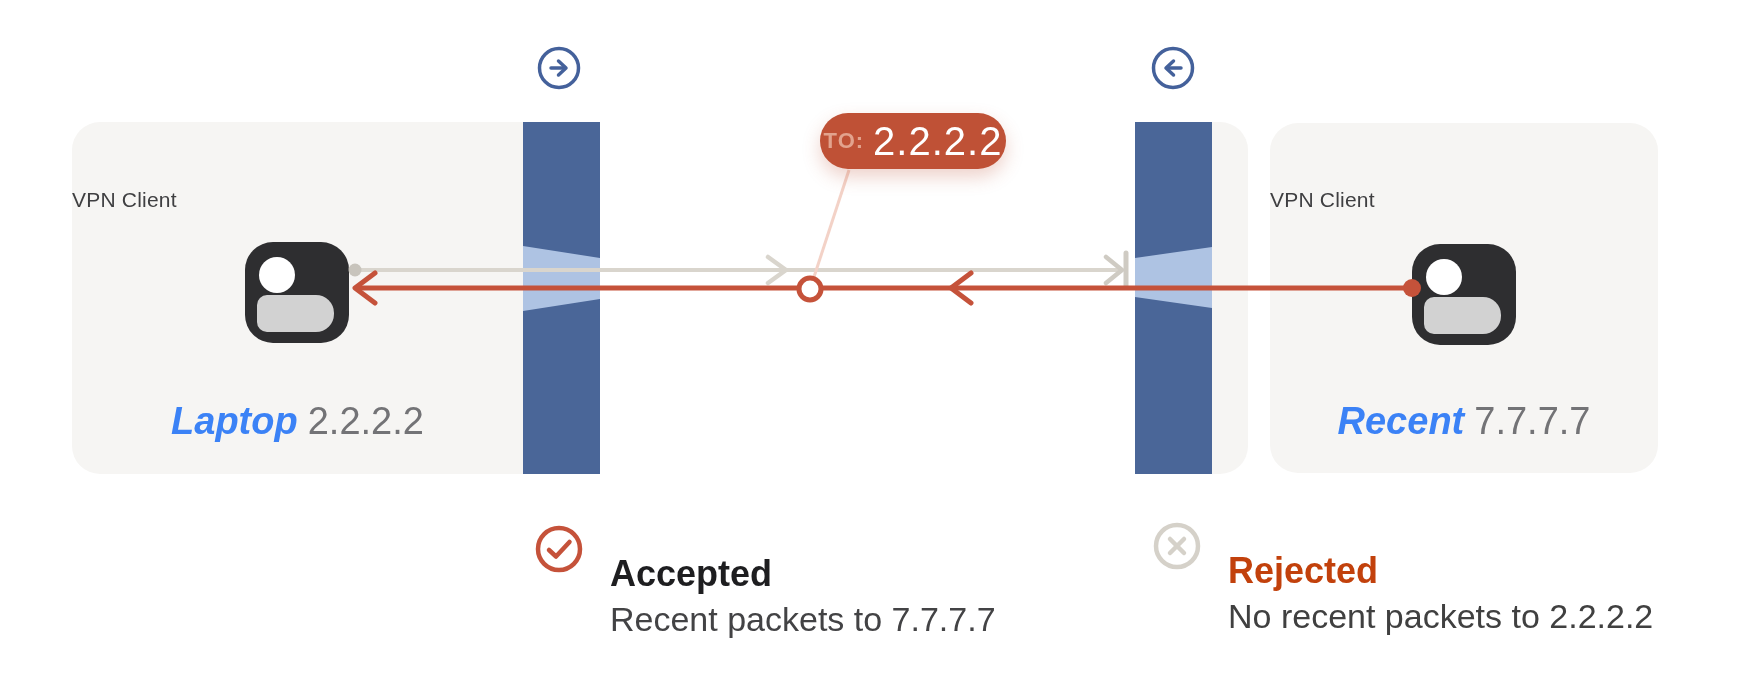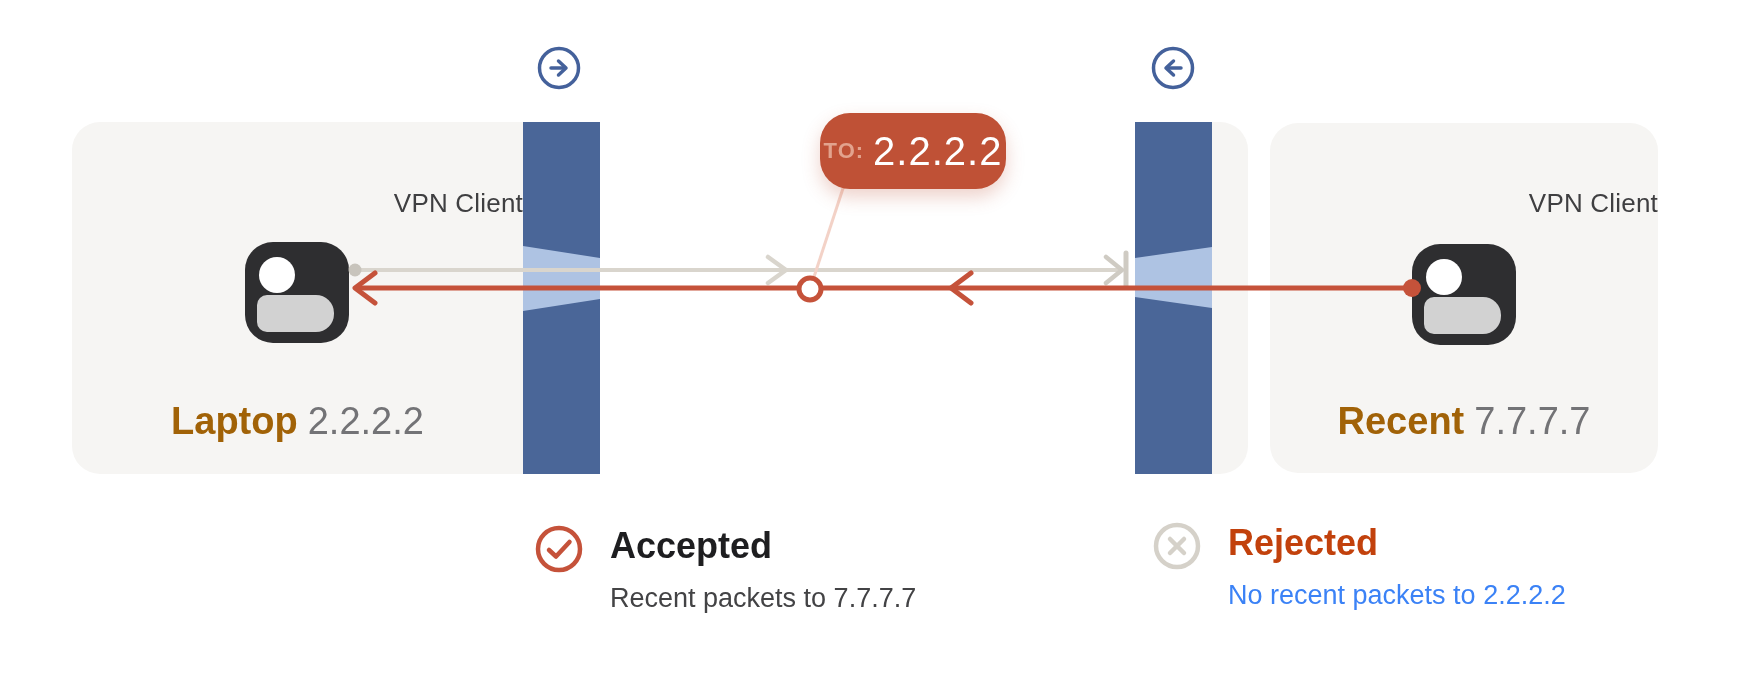--- a/index.html
+++ b/index.html
@@ -15,63 +15,63 @@
 
   
   .fw-bar{position:absolute;top:122px;width:77px;height:352px;background:#4a6698;z-index:2;}
   #fw-left-bar{left:523px;}
   #fw-right-bar{left:1135px;}
 
   
   .node-content{position:absolute;top:122px;height:352px;z-index:3;}
   #laptop-content{left:72px;width:451px;}
   #server-content{left:1270px;width:388px;}
-  .node-role{position:absolute;top:66px;left:0;width:100%;text-align:right;
-             font-size:26px;color:#3f3f41;letter-spacing:.2px;}
+  .node-role{position:absolute;top:66px;left:0;width:100%;text-align:left;
+             font-size:21px;color:#3f3f41;letter-spacing:.2px;}
   .node-title{position:absolute;top:278px;left:0;width:100%;text-align:center;
               font-size:38px;line-height:1.15;color:#202022;}
-  .node-title .bold{font-weight:bold;color:#a16207;}
+  .node-title .bold{font-weight:bold;color:#3b82f6;font-style:italic;}
   .node-title .muted{font-weight:normal;color:#737376;margin-left:10px;}
 
   
   .vpn-icon{position:absolute;width:104px;height:101px;background:#2e2e30;border-radius:28px;}
   #laptop-icon{left:173px;top:120px;}
   #server-icon{left:142px;top:122px;}
   .vpn-head{position:absolute;left:14px;top:15px;width:36px;height:36px;background:#ffffff;border-radius:50%;}
   .vpn-body{position:absolute;left:12px;top:53px;width:77px;height:37px;background:#d2d2d2;
             border-radius:10px 18px 18px 10px;}
 
   
   #wire-layer{position:absolute;left:0;top:0;z-index:4;}
 
   
-  #packet-badge{position:absolute;left:820px;top:113px;width:186px;height:76px;z-index:5;
+  #packet-badge{position:absolute;left:820px;top:113px;width:186px;height:56px;z-index:5;
                 background:#bf5136;border-radius:30px;display:flex;align-items:center;justify-content:center;
                 gap:9px;box-shadow:0 8px 18px rgba(186,76,48,.25);}
   #packet-badge .prefix{font-size:22px;font-weight:bold;color:#e2a38e;letter-spacing:1px;}
   #packet-badge .value{font-size:40px;font-weight:500;color:#ffffff;letter-spacing:1px;}
 
   
   .dir-icon{position:absolute;top:44px;width:48px;height:48px;z-index:5;}
   #dir-icon-left{left:535px;}
   #dir-icon-right{left:1149px;}
 
   
   .status-icon{position:absolute;width:52px;height:52px;z-index:5;}
   #accepted-icon{left:533px;top:523px;}
   #rejected-icon{left:1151px;top:520px;}
-  .status-text{position:absolute;z-index:5;display:flex;flex-direction:column;gap:15px;}
+  .status-text{position:absolute;z-index:5;display:flex;flex-direction:column;gap:4px;margin-top:28px;}
   #accepted-text{left:610px;top:524px;}
   #rejected-text{left:1228px;top:521px;}
   .status-title{font-size:36px;font-weight:bold;line-height:1.2;}
-  .status-sub{font-size:27px;line-height:1.2;}
+  .status-sub{font-size:34px;line-height:1.2;}
   #accepted-text .status-title{color:#1e1e20;}
   #accepted-text .status-sub{color:#434345;}
   #rejected-text .status-title{color:#c2410c;}
-  #rejected-text .status-sub{color:#3b82f6;}
+  #rejected-text .status-sub{color:#404040;}
 </style>
 </head>
 <body>
 
 <div id="canvas">
 
   <div id="laptop-card" class="node-card"></div>
   <div id="fw-right-card"></div>
   <div id="server-card" class="node-card"></div>
 

